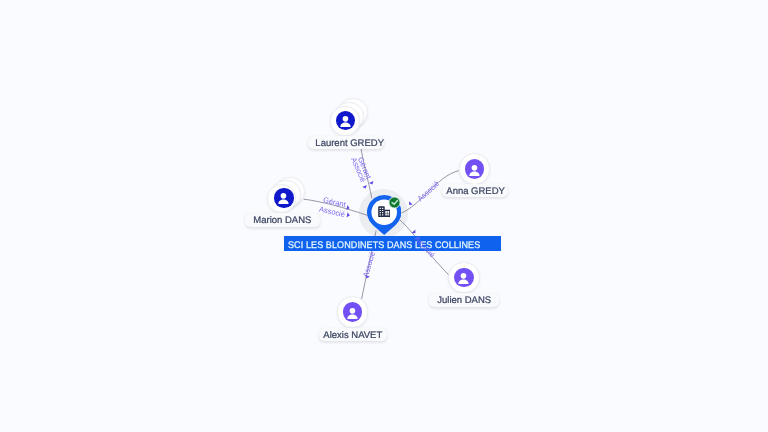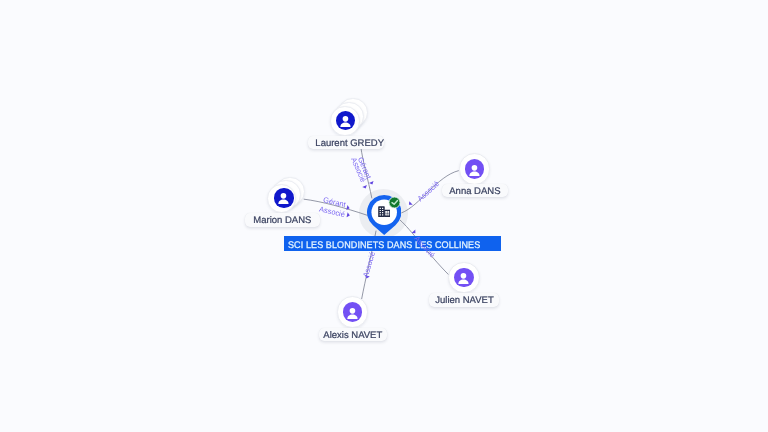--- a/index.html
+++ b/index.html
@@ -84,34 +84,34 @@
 
   <div class="node">
     <div class="pcircle" style="left:458.9px;top:153.2px;width:31.6px;height:31.6px;"></div>
     <div class="avatar" style="left:464.9px;top:159.2px;width:19.6px;height:19.6px;background:#7350f4;">
       <svg width="10.9" height="10.9" viewBox="0 0 24 24" fill="#fff" style="margin-top:2.4px;">
           <circle cx="12" cy="6.2" r="6.2"></circle>
           <path d="M0.7 24c0-5.6 5.1-9.6 11.3-9.6S23.3 18.4 23.3 24z"></path>
         </svg>
     </div>
     <div class="nlabel" style="left:441.5px;top:184px;width:66.3px;height:13px;font-size:9.6px;">
-      <span style="display:inline-block;transform:scaleX(0.99);">Anna DANS</span>
+      <span style="display:inline-block;transform:scaleX(0.99);">Anna GREDY</span>
     </div>
   </div>
 
   <div class="node">
     <div class="pcircle" style="left:448.1px;top:261.5px;width:31.6px;height:31.6px;"></div>
     <div class="avatar" style="left:454.1px;top:267.5px;width:19.6px;height:19.6px;background:#7350f4;">
       <svg width="10.9" height="10.9" viewBox="0 0 24 24" fill="#fff" style="margin-top:2.4px;">
           <circle cx="12" cy="6.2" r="6.2"></circle>
           <path d="M0.7 24c0-5.6 5.1-9.6 11.3-9.6S23.3 18.4 23.3 24z"></path>
         </svg>
     </div>
     <div class="nlabel" style="left:428.5px;top:293.4px;width:70.2px;height:13.7px;font-size:9.6px;">
-      <span style="display:inline-block;transform:scaleX(0.99);">Julien NAVET</span>
+      <span style="display:inline-block;transform:scaleX(0.99);">Julien DANS</span>
     </div>
   </div>
 
   <div class="node">
     <div class="pcircle" style="left:336.7px;top:296.2px;width:31.6px;height:31.6px;"></div>
     <div class="avatar" style="left:342.7px;top:302.2px;width:19.6px;height:19.6px;background:#7350f4;">
       <svg width="10.9" height="10.9" viewBox="0 0 24 24" fill="#fff" style="margin-top:2.4px;">
           <circle cx="12" cy="6.2" r="6.2"></circle>
           <path d="M0.7 24c0-5.6 5.1-9.6 11.3-9.6S23.3 18.4 23.3 24z"></path>
         </svg>

